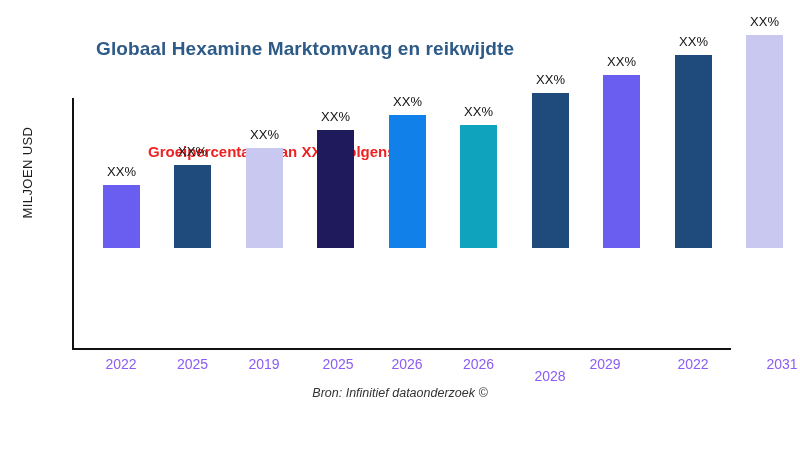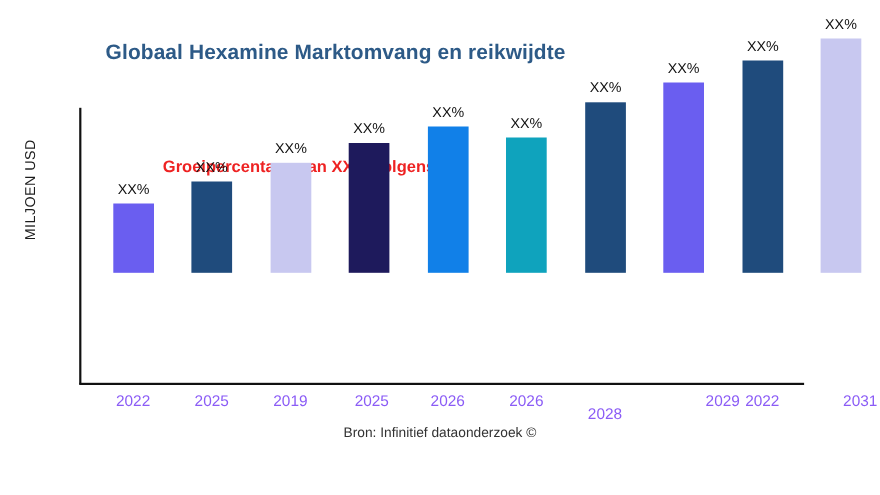--- a/index.html
+++ b/index.html
@@ -91,20 +91,21 @@
     white-space:nowrap;
   }
 
   .source-note{
     position:absolute;
     left:0;top:386px;
     width:800px;
     text-align:center;
     font-size:12.5px;
     color:#333333;
+    font-style:italic;
   }
 </style>
 </head>
 <body>
 
 <div id="chart-root">
 
   <div class="chart-title">Globaal Hexamine Marktomvang en reikwijdte</div>
 
   <div class="y-axis-label">MILJOEN USD</div>
@@ -159,16 +160,16 @@
 
   <div class="source-note">Bron: Infinitief dataonderzoek ©</div>
 
 <div class="tick-label" style="left: 91px; width: 60px;">2022</div>
     <div class="tick-label" style="left: 162.5px; width: 60px;">2025</div>
     <div class="tick-label" style="left: 234px; width: 60px;">2019</div>
     <div class="tick-label" style="left: 308px; width: 60px;">2025</div>
     <div class="tick-label" style="left: 377px; width: 60px;">2026</div>
     <div class="tick-label" style="left: 448.5px; width: 60px;">2026</div>
     <div class="tick-label" style="left: 520px; width: 60px; margin-top: 12px;">2028</div>
-    <div class="tick-label" style="left: 627px; width: 60px;">2029</div>
+    <div class="tick-label" style="left: 575px; width: 60px;">2029</div>
     <div class="tick-label" style="left: 663px; width: 60px;">2022</div>
     <div class="tick-label" style="left: 752px; width: 60px;">2031</div>
   </div>
 
 </body></html>

